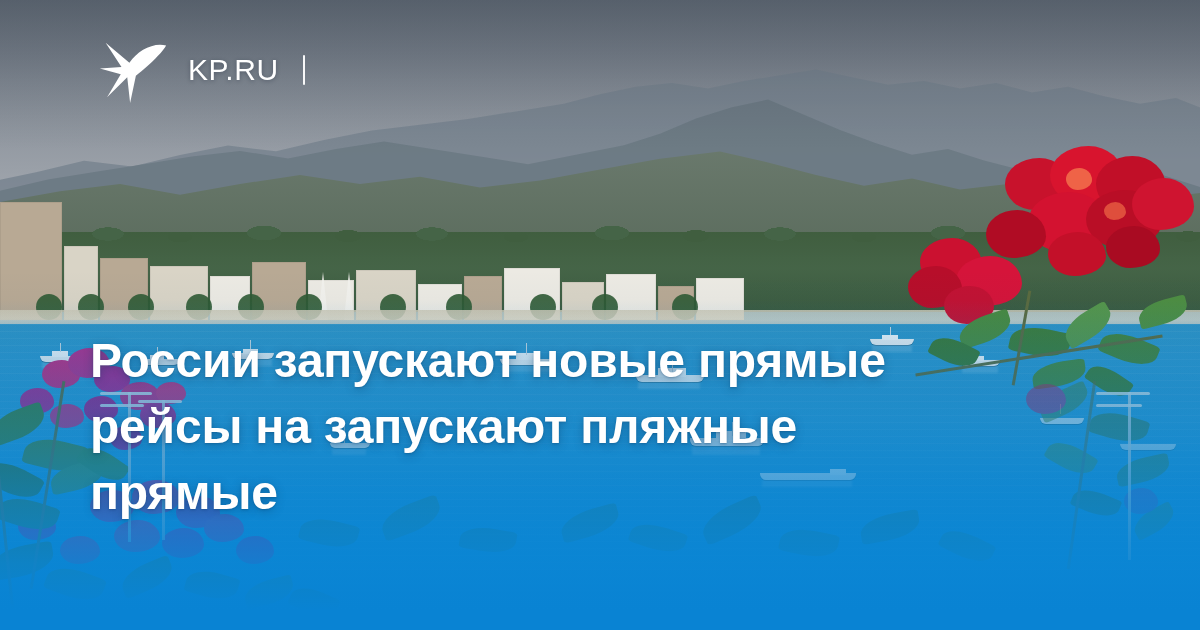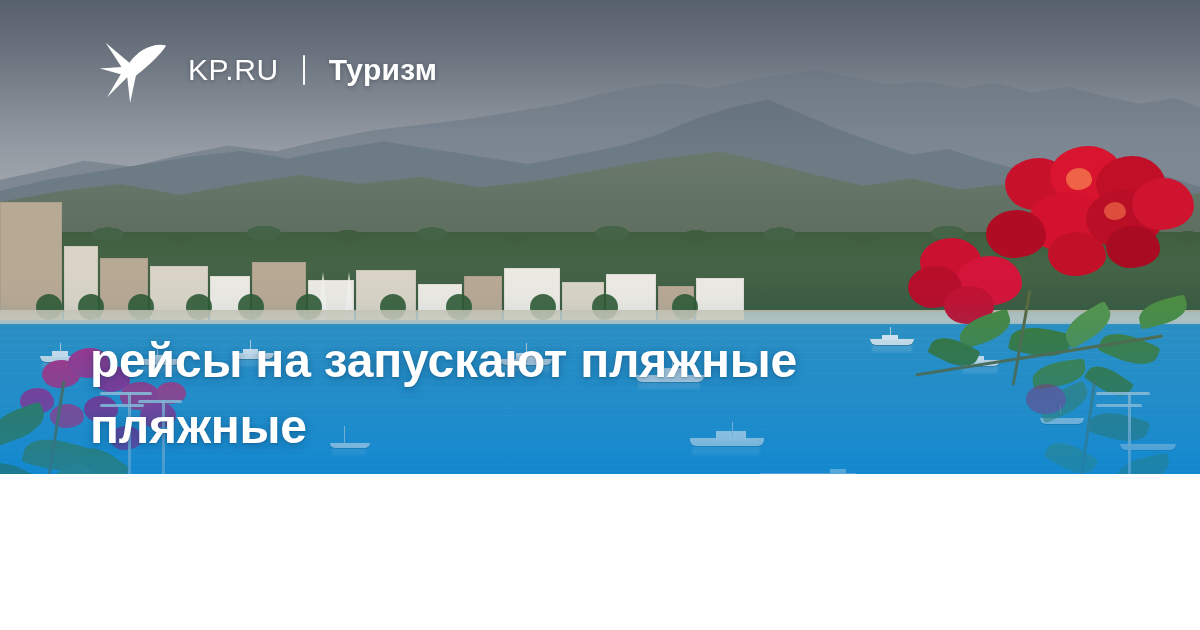--- a/index.html
+++ b/index.html
@@ -1,20 +1,20 @@
 <!DOCTYPE html>
 <html><head>
 <meta charset="utf-8">
 <style>
   html,body{margin:0;padding:0;background:#fff;}
   body{font-family:"Liberation Sans","DejaVu Sans",sans-serif;}
 
   .card{
     position:relative;
-    width:1200px;height:474px;
+    width:1200px;height:630px;
     overflow:hidden;
     background:#0b86d4;
   }
 
   
   .photo{position:absolute;inset:0;overflow:hidden;}
 
   
   .sky{
     position:absolute;left:0;top:0;width:1200px;height:200px;
@@ -423,21 +423,21 @@
   <div class="header">
     <span>
       <svg class="logo-bird" viewBox="0 0 100 100" aria-hidden="true">
         <path fill="#ffffff" d="M96 16 C86 13 74 16 64 22 C56 27 50 33 45 40
                                  L12 12 L34 46 L4 48 L33 56 L14 88 L42 60
                                  L46 96 L54 58 C64 50 76 40 84 31 C90 25 94 20 96 16 Z"></path>
       </svg>
     </span>
     <span class="brand">KP.RU</span>
     <span class="divider"></span>
-    <span class="rubric">Туризм</span>
   </div>
 
   <h1 class="headline">
+    <span class="ln">России запускают новые прямые</span>
     <span class="ln">рейсы на запускают пляжные</span>
-    <span class="ln">пляжные</span>
+    <span class="ln">прямые</span>
   </h1>
 
 </div>
 
 </body></html>

